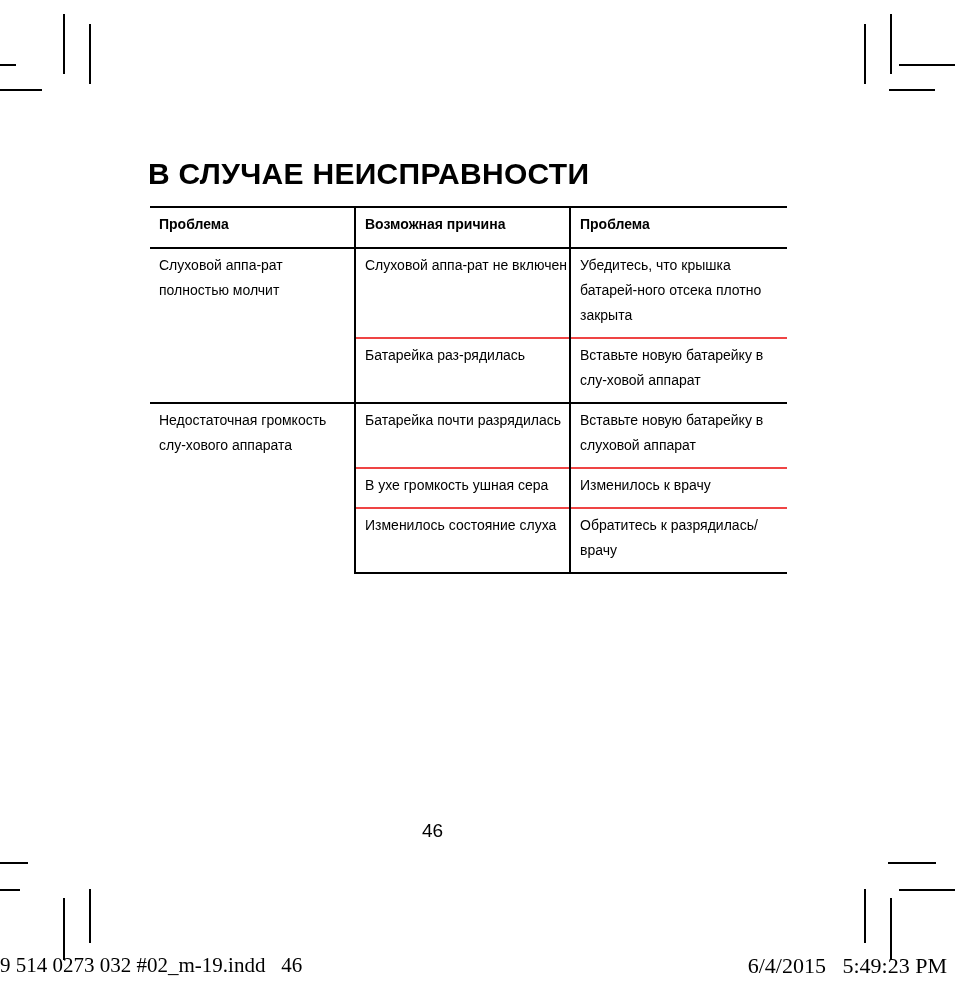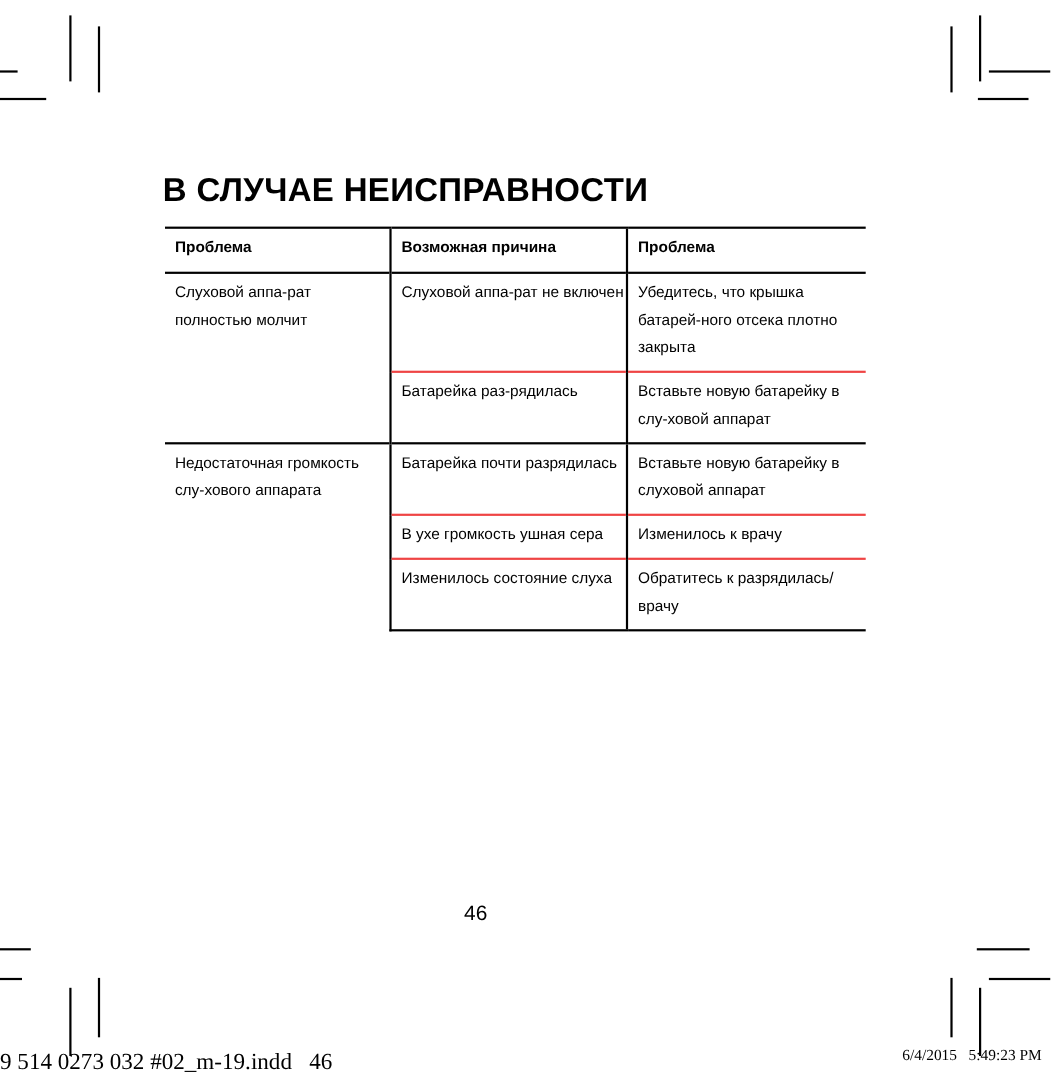--- a/index.html
+++ b/index.html
@@ -84,21 +84,21 @@
     top: 953px;
     font-family: "Liberation Serif", serif;
     font-size: 21px;
     white-space: pre;
   }
   .footer-right {
     position: absolute;
     right: 8px;
     top: 953px;
     font-family: "Liberation Serif", serif;
-    font-size: 14px;
+    font-size: 22px;
     white-space: pre;
   }
 </style>
 </head>
 <body>
 
 <div class="crop v" style="left:63px; top:14px; height:60px;"></div>
 <div class="crop v" style="left:89px; top:24px; height:60px;"></div>
 <div class="crop h" style="left:0px; top:64px; width:16px;"></div>
 <div class="crop h" style="left:0px; top:89px; width:42px;"></div>

